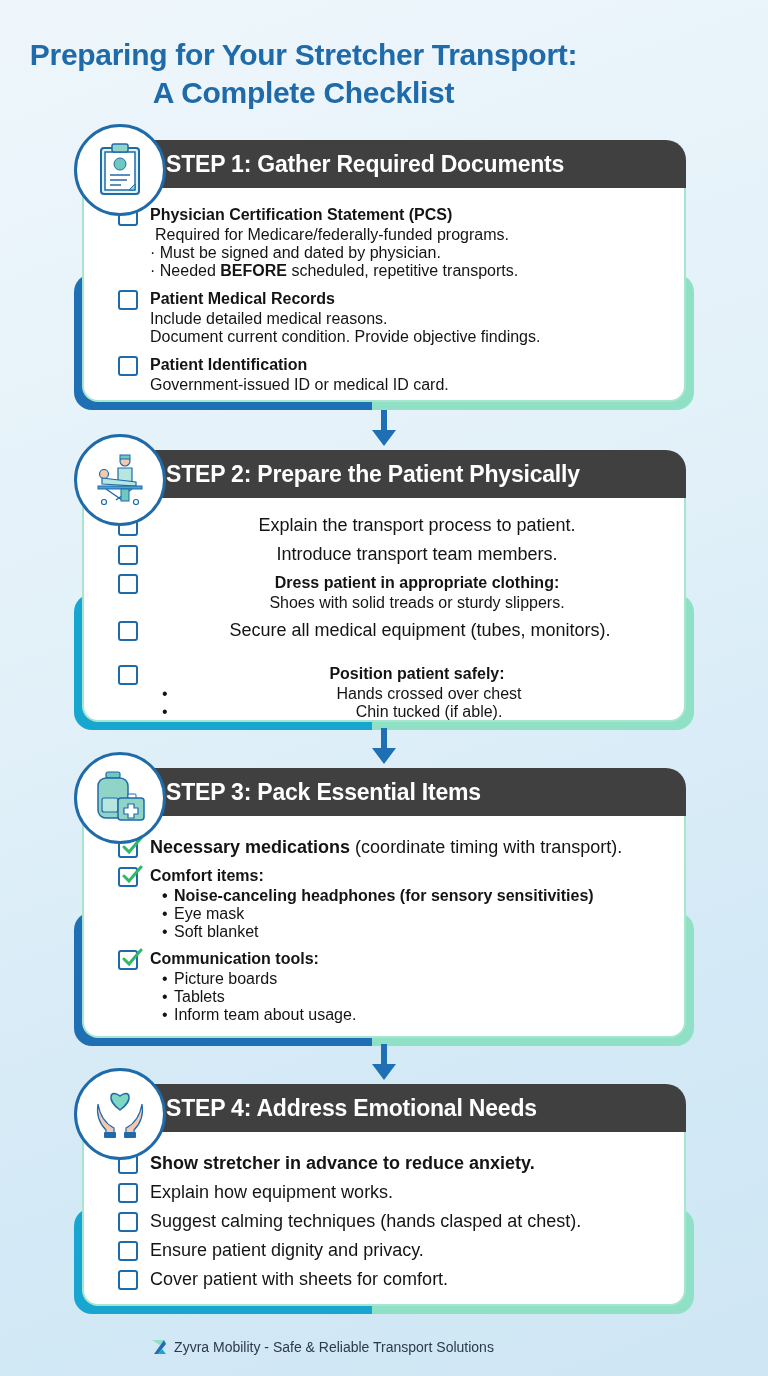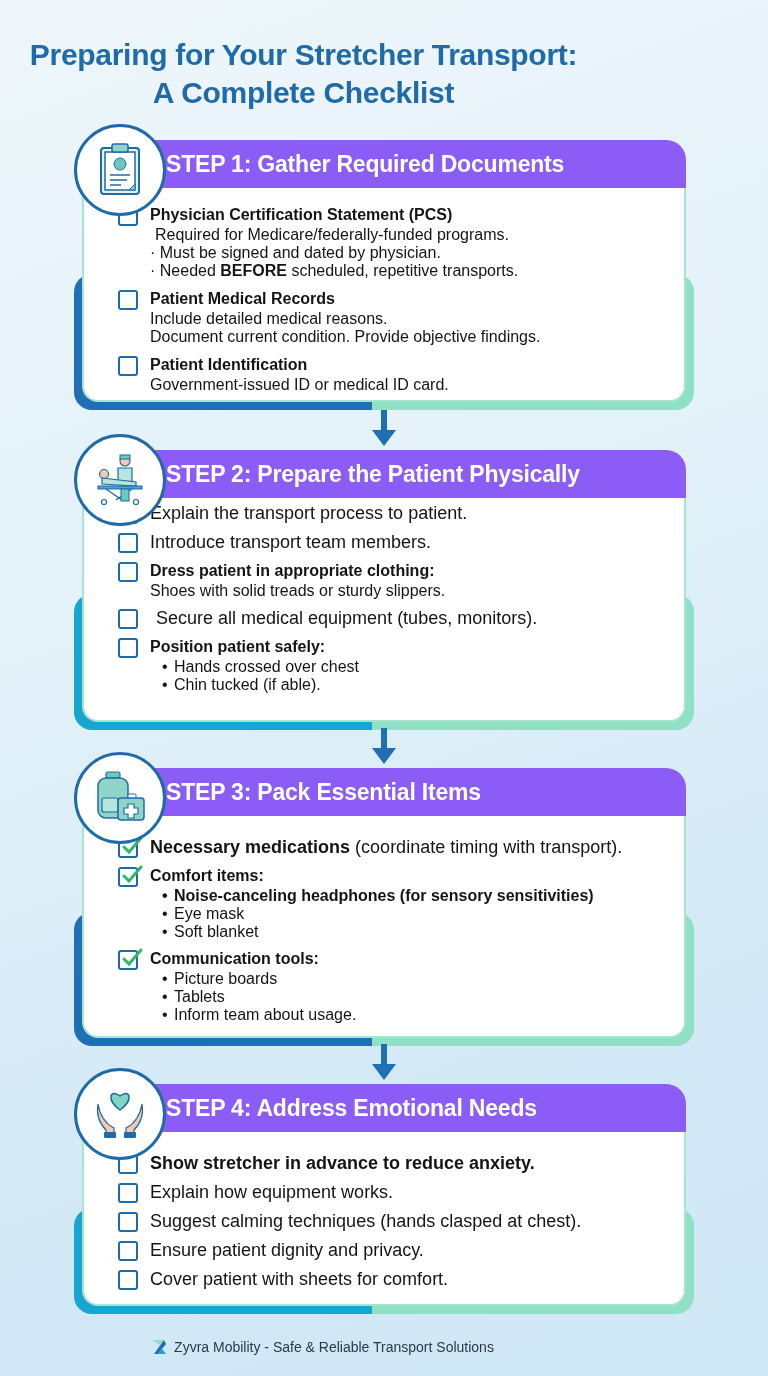--- a/index.html
+++ b/index.html
@@ -32,21 +32,21 @@
   }
   .card {
     position: absolute; left: 8px; right: 8px;
     background: #ffffff;
     border-radius: 16px;
     border: 2px solid #a6e6cf;
     border-top: none;
   }
   .header {
     position: absolute; left: 54px; right: 8px; top: 0; height: 48px;
-    background: #8b5cf6;
+    background: #404040;
     border-radius: 0 20px 0 0;
     color: #ffffff;
     font-size: 23px;
     font-weight: bold;
     line-height: 48px;
     padding-left: 38px;
     letter-spacing: -0.2px;
   }
   .icon-circle {
     position: absolute; left: 0; top: -14px;
@@ -153,35 +153,35 @@
       <circle cx="12" cy="22" r="4.5" fill="#f4c9b2" stroke="#1f6aa8" stroke-width="1.2"></circle>
       <path d="M10 26 L44 30 L44 34 L10 32 Z" fill="#b7e6df" stroke="#1f6aa8" stroke-width="1.2"></path>
       <rect x="6" y="34" width="44" height="3" fill="#4aa0d0" stroke="#1f6aa8" stroke-width="1"></rect>
       <line x1="14" y1="37" x2="30" y2="48" stroke="#1f6aa8" stroke-width="1.5"></line>
       <line x1="40" y1="37" x2="24" y2="48" stroke="#1f6aa8" stroke-width="1.5"></line>
       <circle cx="12" cy="50" r="2.5" fill="none" stroke="#1f6aa8" stroke-width="1.2"></circle>
       <circle cx="44" cy="50" r="2.5" fill="none" stroke="#1f6aa8" stroke-width="1.2"></circle>
       <rect x="29" y="37" width="8" height="12" fill="#6fc8c0" stroke="#1f6aa8" stroke-width="1"></rect>
     </svg>
   </div>
-  <div class="items" style="top:68px;">
+  <div class="items" style="top:80px;text-align:center;">
     <div class="item" style="margin-bottom:7px;">
       <span class="cb"></span>
       <div class="it-plain">Explain the transport process to patient.</div>
     </div>
     <div class="item" style="margin-bottom:7px;">
       <span class="cb"></span>
       <div class="it-plain">Introduce transport team members.</div>
     </div>
     <div class="item" style="margin-bottom:7px;">
       <span class="cb"></span>
       <div class="it-title">Dress patient in appropriate clothing:</div>
       <div class="it-desc">Shoes with solid treads or sturdy slippers.</div>
     </div>
-    <div class="item" style="margin-bottom:7px;padding-left:38px;">
+    <div class="item" style="margin-bottom:22px;padding-left:38px;">
       <span class="cb"></span>
       <div class="it-plain">Secure all medical equipment (tubes, monitors).</div>
     </div>
     <div class="item">
       <span class="cb"></span>
       <div class="it-title">Position patient safely:</div>
       <div class="it-sub" style="margin-left:10px;">Hands crossed over chest</div>
       <div class="it-sub" style="margin-left:10px;">Chin tucked (if able).</div>
     </div>
   </div>

